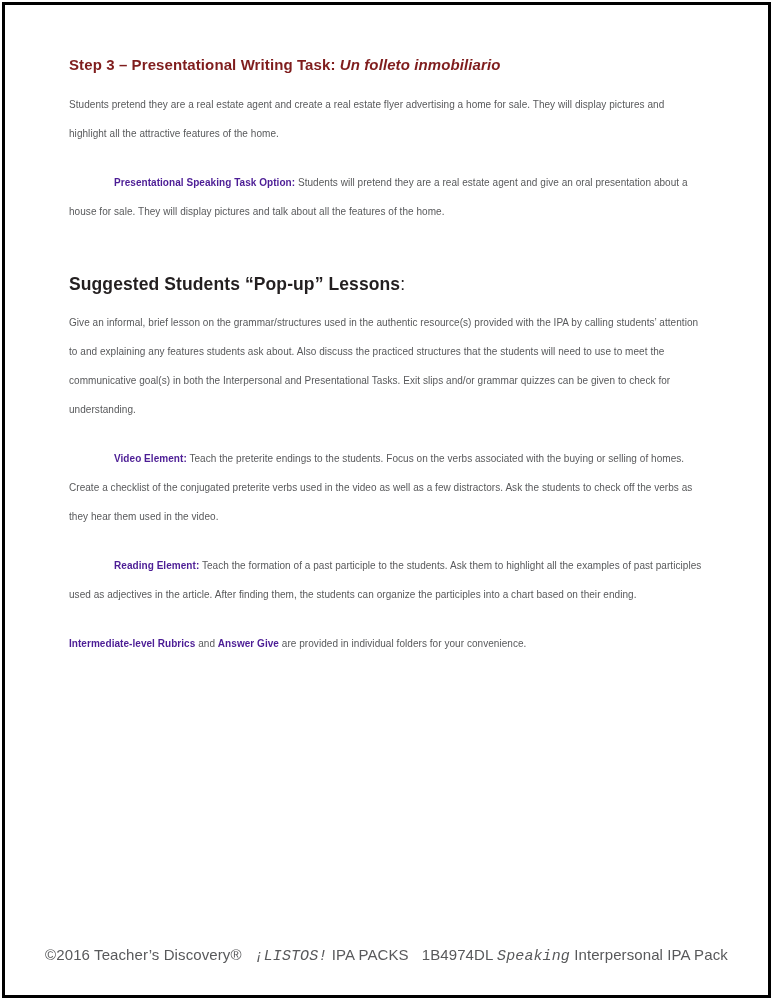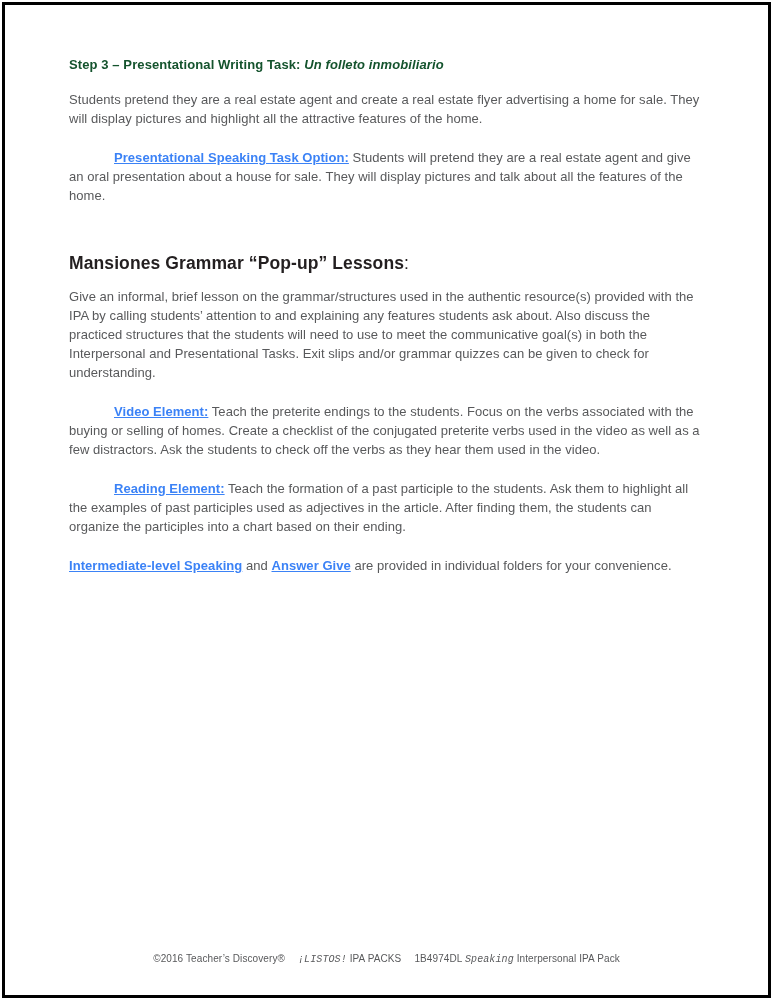--- a/index.html
+++ b/index.html
@@ -21,67 +21,66 @@
     background: #ffffff;
     box-sizing: border-box;
     overflow: hidden;
   }
   .content {
     padding: 49px 64px 0 64px;
     box-sizing: border-box;
   }
   h1 {
     margin: 0 0 14px 0;
-    font-size: 13px;
+    font-size: 15px;
     font-weight: 700;
-    color: #14532d;
+    color: #7f1d1d;
     letter-spacing: 0.1px;
     line-height: 22px;
   }
   h1 em {
     font-style: italic;
     font-weight: 700;
   }
   h2 {
     margin: 47px 0 13px 0;
     font-size: 17.5px;
     font-weight: 700;
     color: #231f20;
     letter-spacing: 0.1px;
     line-height: 22px;
   }
   h2 .colon {
     font-weight: 400;
   }
   p.body {
     margin: 0 0 20px 0;
-    font-size: 13px;
-    line-height: 19px;
+    font-size: 10px;
+    line-height: 29px;
     color: #58595b;
     letter-spacing: 0.05px;
     max-width: 643px;
   }
   p.body strong {
-    color: #3b82f6;
+    color: #4c1d95;
     font-weight: 700;
-    text-decoration: underline;
   }
   p.indent {
     text-indent: 45px;
   }
   .footer {
     position: absolute;
     left: 0;
     right: 0;
     bottom: 30px;
     display: flex;
     justify-content: center;
     align-items: baseline;
     gap: 13px;
-    font-size: 10px;
+    font-size: 15px;
     color: #58595b;
     letter-spacing: 0.1px;
   }
   .footer em {
     font-style: italic;
     font-family: Liberation Mono, monospace;
   }
 </style>
 </head>
 <body>
@@ -93,35 +92,35 @@
       <span>Step 3 – Presentational Writing Task: </span><em>Un folleto inmobiliario</em>
     </h1>
 
     <p class="body">Students pretend they are a real estate agent and create a real estate flyer advertising a home for sale. They will display pictures and highlight all the attractive features of the home.</p>
 
     <p class="body indent">
       <strong>Presentational Speaking Task Option:</strong><span> Students will pretend they are a real estate agent and give an oral presentation about a house for sale. They will display pictures and talk about all the features of the home.</span>
     </p>
 
     <h2>
-      <span>Mansiones Grammar “Pop-up” Lessons</span><span class="colon">:</span>
+      <span>Suggested Students “Pop-up” Lessons</span><span class="colon">:</span>
     </h2>
 
     <p class="body">Give an informal, brief lesson on the grammar/structures used in the authentic resource(s) provided with the IPA by calling students’ attention to and explaining any features students ask about. Also discuss the practiced structures that the students will need to use to meet the communicative goal(s) in both the Interpersonal and Presentational Tasks. Exit slips and/or grammar quizzes can be given to check for understanding.</p>
 
     <p class="body indent">
       <strong>Video Element:</strong><span> Teach the preterite endings to the students. Focus on the verbs associated with the buying or selling of homes. Create a checklist of the conjugated preterite verbs used in the video as well as a few distractors. Ask the students to check off the verbs as they hear them used in the video.</span>
     </p>
 
     <p class="body indent">
       <strong>Reading Element:</strong><span> Teach the formation of a past participle to the students. Ask them to highlight all the examples of past participles used as adjectives in the article. After finding them, the students can organize the participles into a chart based on their ending.</span>
     </p>
 
     <p class="body">
-      <strong>Intermediate-level Speaking</strong><span> and </span><strong>Answer Give</strong><span> are provided in individual folders for your convenience.</span>
+      <strong>Intermediate-level Rubrics</strong><span> and </span><strong>Answer Give</strong><span> are provided in individual folders for your convenience.</span>
     </p>
 
   </div>
 
   <div class="footer">
     <span>©2016 Teacher’s Discovery®</span>
     <span><em>¡LISTOS!</em><span> IPA PACKS</span></span>
     <span><span>1B4974DL </span><em>Speaking</em><span> Interpersonal IPA Pack</span></span>
   </div>
 </div>

